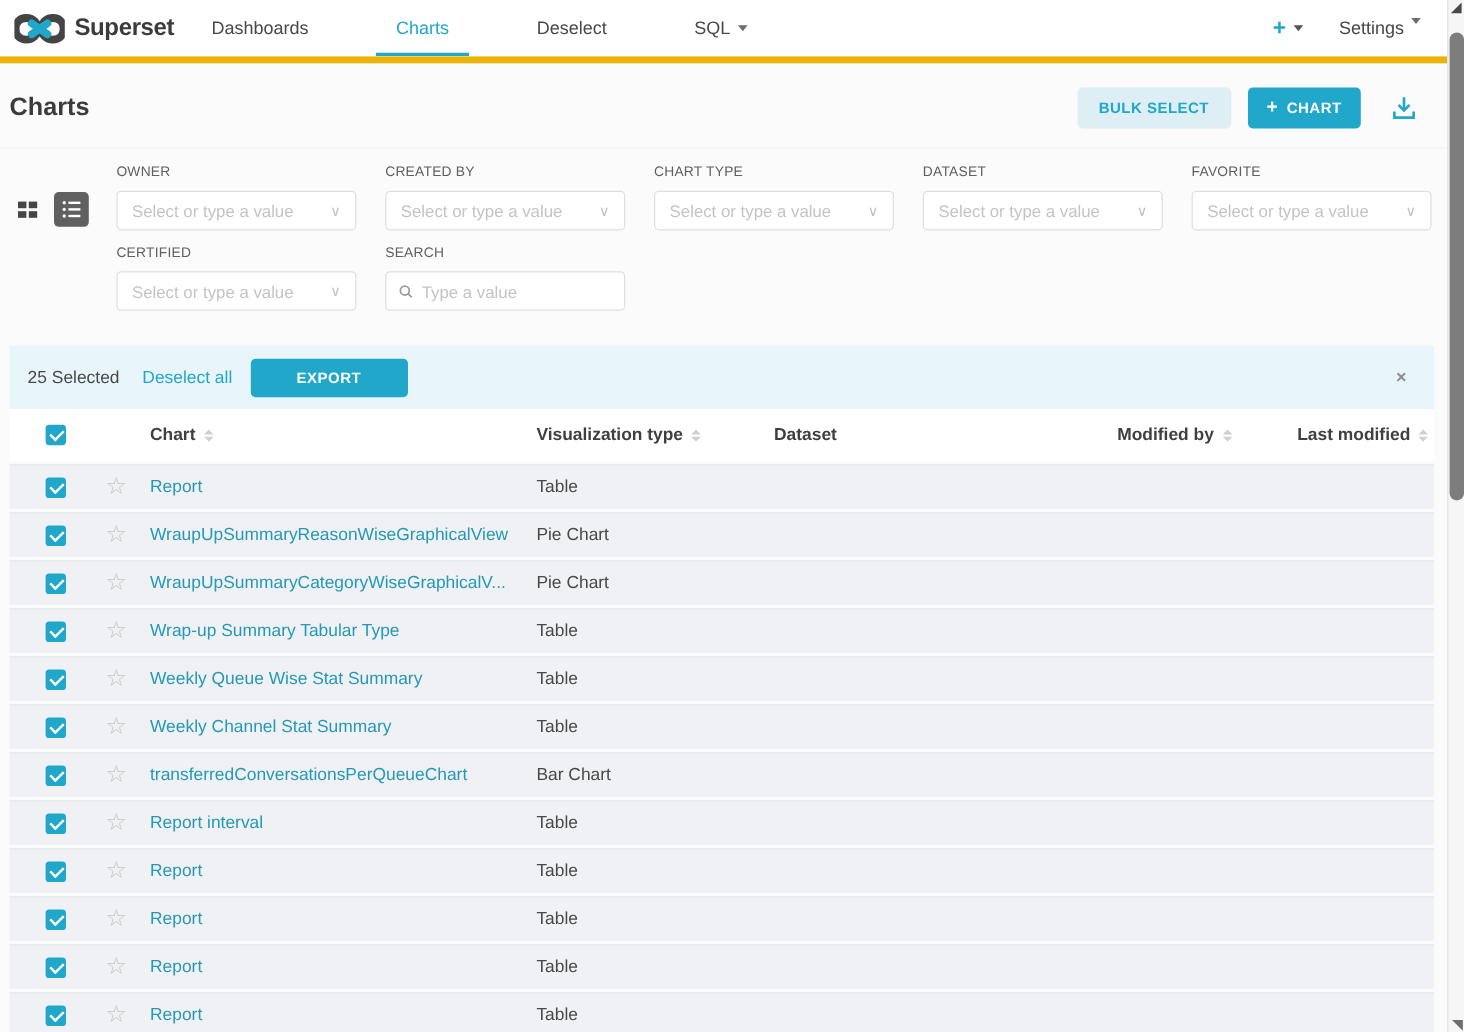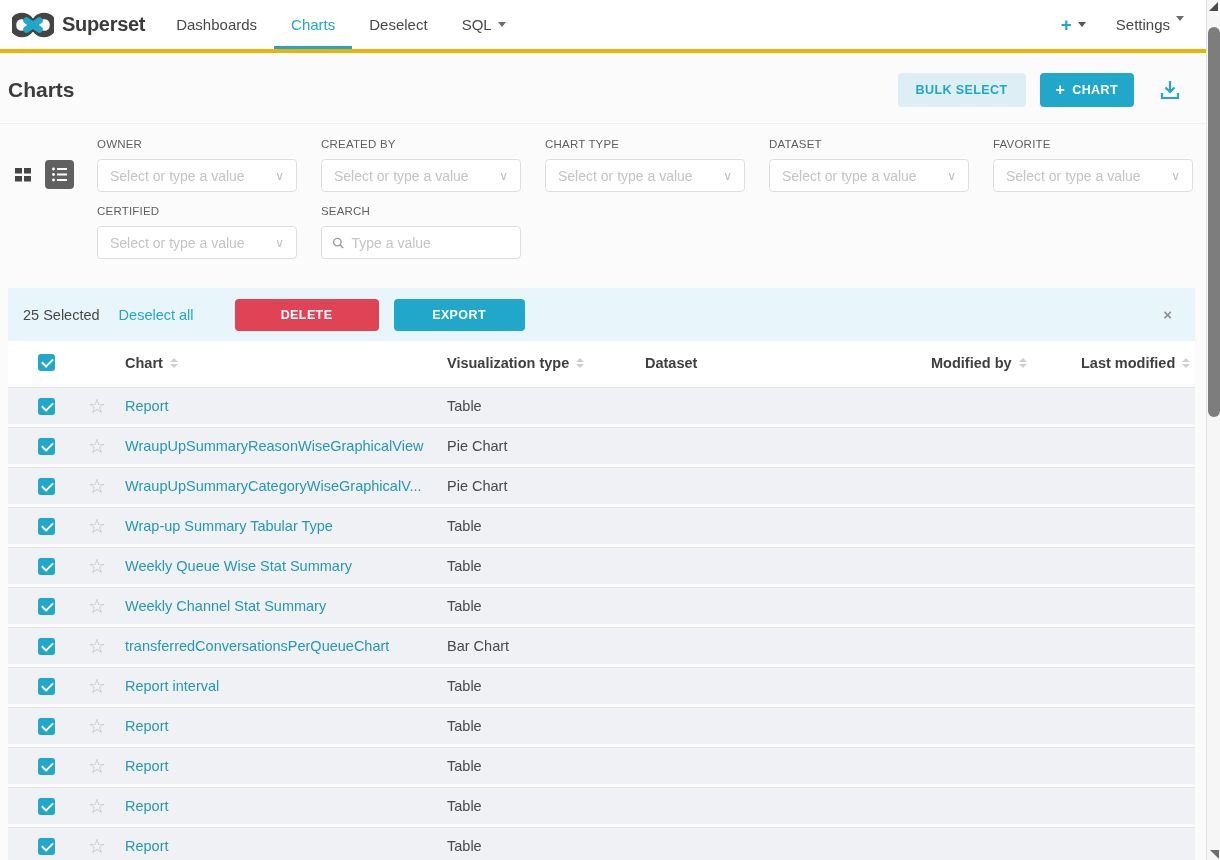--- a/index.html
+++ b/index.html
@@ -5,24 +5,24 @@
   :root{
     --accent:#20a7c9; --danger:#e04355; --link:#2499b7;
     --text:#484848; --label:#5f5f5f; --placeholder:#c4c4c4;
     --border:#dedede; --rowbg:#eff1f4; --bulkbg:#e8f6fb;
   }
   *{box-sizing:border-box; margin:0; padding:0;}
   html,body{width:1220px;height:860px;overflow:hidden;}
   body{font-family:"Liberation Sans", sans-serif; background:#fbfbfb; color:var(--text); position:relative;}
 
   
-  .navbar{height:53px; background:#fff; border-bottom:4px solid #eab308; display:flex; align-items:center; padding-left:12px;}
+  .navbar{height:53px; background:#fff; border-bottom:6px solid #eab308; display:flex; align-items:center; padding-left:12px;}
   .brand{display:flex; align-items:center; gap:8px; margin-right:14px;}
   .brand-name{font-size:20px; font-weight:700; color:#3b3b3b; letter-spacing:-0.3px;}
-  .nav-items{display:flex; height:100%;}
+  .nav-items{display:flex; height:100%;gap:39px;}
   .nav-item{display:flex; align-items:center; padding:0 17px; font-size:15px; color:var(--text); cursor:pointer; position:relative;}
   .nav-item.active{color:var(--accent); box-shadow:inset 0 -3px 0 var(--accent);}
   .caret{display:inline-block; width:0; height:0; border-left:4px solid transparent; border-right:4px solid transparent; border-top:5px solid #6d6d6d; margin-left:6px; vertical-align:middle;}
   .nav-right{margin-left:auto; display:flex; align-items:center; gap:30px; padding-right:36px; height:100%;}
   .plus-menu{color:var(--accent); font-size:19px; font-weight:700; display:flex; align-items:center; cursor:pointer;}
   .plus-menu .caret{border-top-color:#555;}
   .settings-menu{font-size:15px; color:var(--text); display:flex; align-items:flex-start; cursor:pointer;}
 
   
   .page-header{display:flex; align-items:center; justify-content:space-between; padding:20px 38px 16px 8px; border-bottom:1px solid #f0f0f0; background:#fbfbfb;}
@@ -225,21 +225,20 @@
         </svg>
         <input type="text" placeholder="Type a value" style="">
       </div>
     </div>
   </div>
 </div>
 
 <div class="bulk-bar">
   <span class="bulk-count">25 Selected</span>
   <span class="bulk-deselect">Deselect all</span>
-  <button class="btn btn-delete">DELETE</button>
   <button class="btn btn-export">EXPORT</button>
   <span class="bulk-close">×</span>
 </div>
 
 <div class="chart-table">
   <div class="tgrid thead">
     <div class="cell-check">
       <div class="checkbox"></div>
     </div>
     <div></div>

